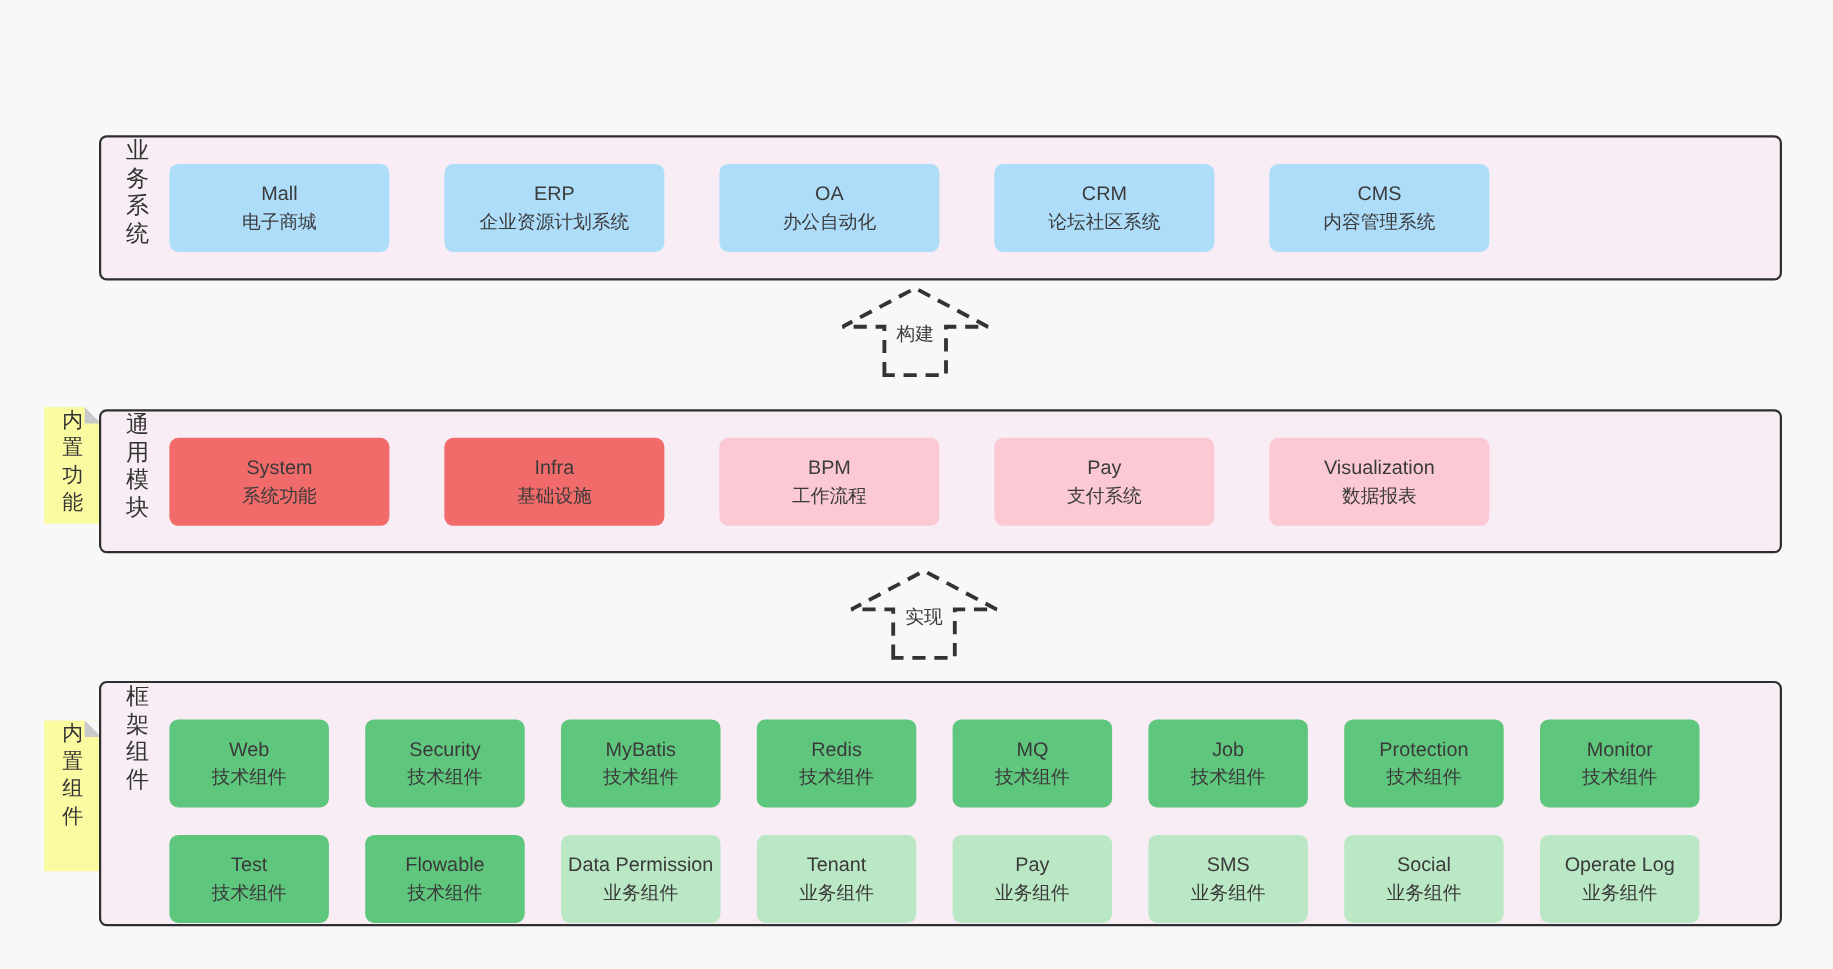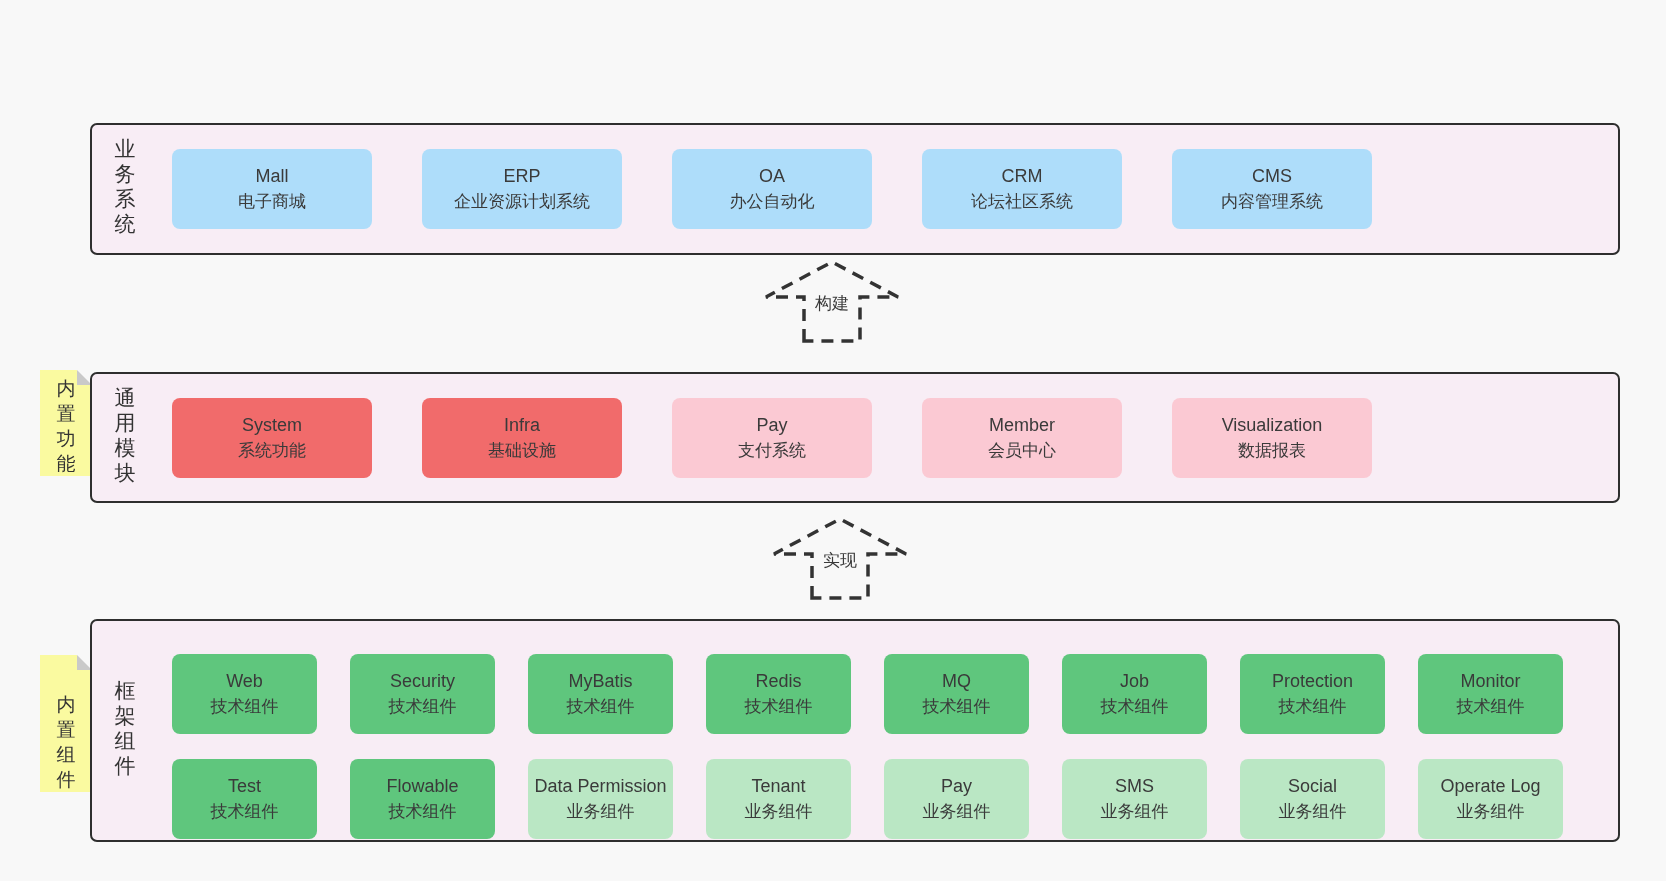--- a/index.html
+++ b/index.html
@@ -21,37 +21,37 @@
     box-sizing:border-box;
     display:flex;align-items:center;
   }
   .layer1{top:123px;height:132px;}
   .layer2{top:372px;height:131px;}
   .layer3{top:619px;height:223px;}
 
   .layer-label{
     position:absolute;left:13px;top:0;bottom:6px;
     width:40px;
-    display:flex;align-items:center;justify-content:center;
+    display:flex;justify-content:center;
   }
   .layer-label .vtext{
     width:1em;
     font-size:21px;line-height:25px;
     letter-spacing:0;
     word-break:break-all;
     text-align:center;
     color:#333;
   }
 
   .rows{
     position:absolute;left:62px;right:16px;top:0;bottom:0;
     display:flex;flex-direction:column;justify-content:center;
   }
   .layer3 .rows{justify-content:flex-start;padding-top:33px;gap:25px;box-sizing:border-box;}
-  .box-row{display:flex;gap:50px;margin-left:18px;}
+  .box-row{display:flex;gap:50px;}
   .layer3 .box-row{gap:33px;}
 
   
   .box{
     height:80px;border-radius:8px;
     display:flex;flex-direction:column;align-items:center;justify-content:center;
     text-align:center;
     flex:0 0 auto;
   }
   .layer1 .box,.layer2 .box{width:200px;}
@@ -61,21 +61,21 @@
   .blue{background:#aeddfa;}
   .red{background:#f16b6b;}
   .pink{background:#fbc9d3;}
   .green{background:#5fc67d;}
   .green-light{background:#bae7c4;}
 
   
   .note{
     position:absolute;left:40px;width:52px;
     background:#fafaa0;
-    display:flex;align-items:flex-end;justify-content:center;
+    display:flex;align-items:flex-start;justify-content:center;
     z-index:0;
   }
   .note1{top:370px;height:106px;}
   .note2{top:655px;height:137px;}
   .note::before{
     content:"";position:absolute;top:0;right:0;
     width:15px;height:15px;
     background:linear-gradient(to bottom left,#f8f8f8 49%,#c9c9c9 51%);
   }
   .note .vtext{
@@ -153,26 +153,26 @@
         <div class="box-row">
           <div class="box red">
             <div class="box-name">System</div>
             <div class="box-desc">系统功能</div>
           </div>
           <div class="box red">
             <div class="box-name">Infra</div>
             <div class="box-desc">基础设施</div>
           </div>
           <div class="box pink">
+            <div class="box-name">BPM</div>
+            <div class="box-desc">工作流程</div>
+          </div>
+          <div class="box pink">
             <div class="box-name">Pay</div>
             <div class="box-desc">支付系统</div>
-          </div>
-          <div class="box pink">
-            <div class="box-name">Member</div>
-            <div class="box-desc">会员中心</div>
           </div>
           <div class="box pink">
             <div class="box-name">Visualization</div>
             <div class="box-desc">数据报表</div>
           </div>
         </div>
       </div>
   </section>
 
   <div class="arrow arrow2">

